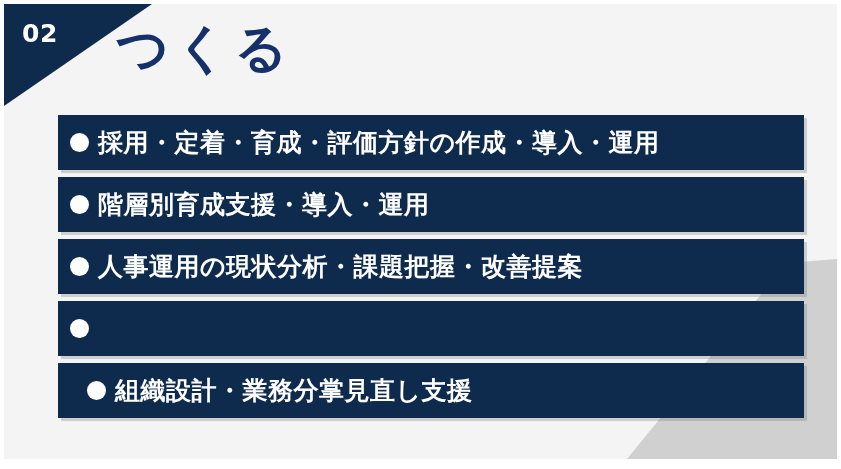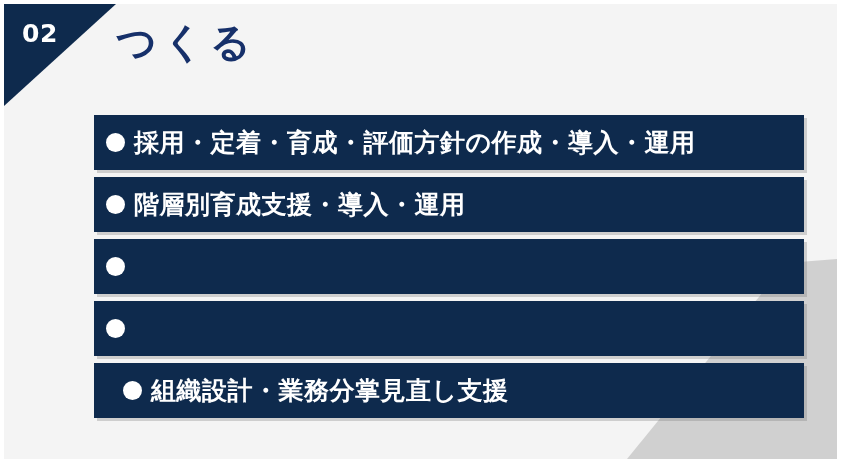--- a/index.html
+++ b/index.html
@@ -43,45 +43,47 @@
   
   .number-corner {
     position: absolute;
     left: 0;
     top: 0;
     width: 112px;
     height: 102px;
     background: #0e2a4d;
     clip-path: polygon(0% 0%, 100% 0%, 0% 100%);
     z-index: 5;
+    padding-left: 36px;
   }
 
   .number-corner .num {
     position: absolute;
     left: 18px;
     top: 17px;
     color: #ffffff;
     font-size: 25px;
     font-weight: 700;
     letter-spacing: 0.5px;
     line-height: 1;
   }
 
   
   .heading {
     position: absolute;
     left: 112px;
     top: 14px;
     color: #16306a;
-    font-size: 40px;
+    font-size: 52px;
     font-weight: 700;
     letter-spacing: 6px;
     line-height: 1.2;
     z-index: 6;
     white-space: nowrap;
+    font-family: Liberation Serif, serif;
   }
 
   
   .bars {
     position: absolute;
     left: 54px;
     top: 111px;
     width: 746px;
     z-index: 4;
   }
@@ -89,21 +91,20 @@
   .bar {
     position: relative;
     height: 55px;
     margin-bottom: 7px;
     background: #0e2a4d;
     box-shadow: 3px 3px 0 rgba(120,120,120,0.30);
     display: flex;
     align-items: center;
     box-sizing: border-box;
     padding-left: 12px;
-    margin-left: 36px;
   }
 
   .bar:last-child { margin-bottom: 0; padding-left: 29px; }
 
   .bullet {
     flex: 0 0 auto;
     width: 19px;
     height: 19px;
     border-radius: 50%;
     background: #ffffff;
@@ -140,20 +141,21 @@
         <span class="bar-label">採用・定着・育成・評価方針の作成・導入・運用</span>
       </div>
 
       <div class="bar">
         <span class="bullet"></span>
         <span class="bar-label">階層別育成支援・導入・運用</span>
       </div>
 
       <div class="bar">
         <span class="bullet"></span>
+        <span class="bar-label">人事運用の現状分析・課題把握・改善提案</span>
       </div>
 
       <div class="bar">
         <span class="bullet"></span>
       </div>
 
       <div class="bar">
         <span class="bullet"></span>
         <span class="bar-label">組織設計・業務分掌見直し支援</span>
       </div>

